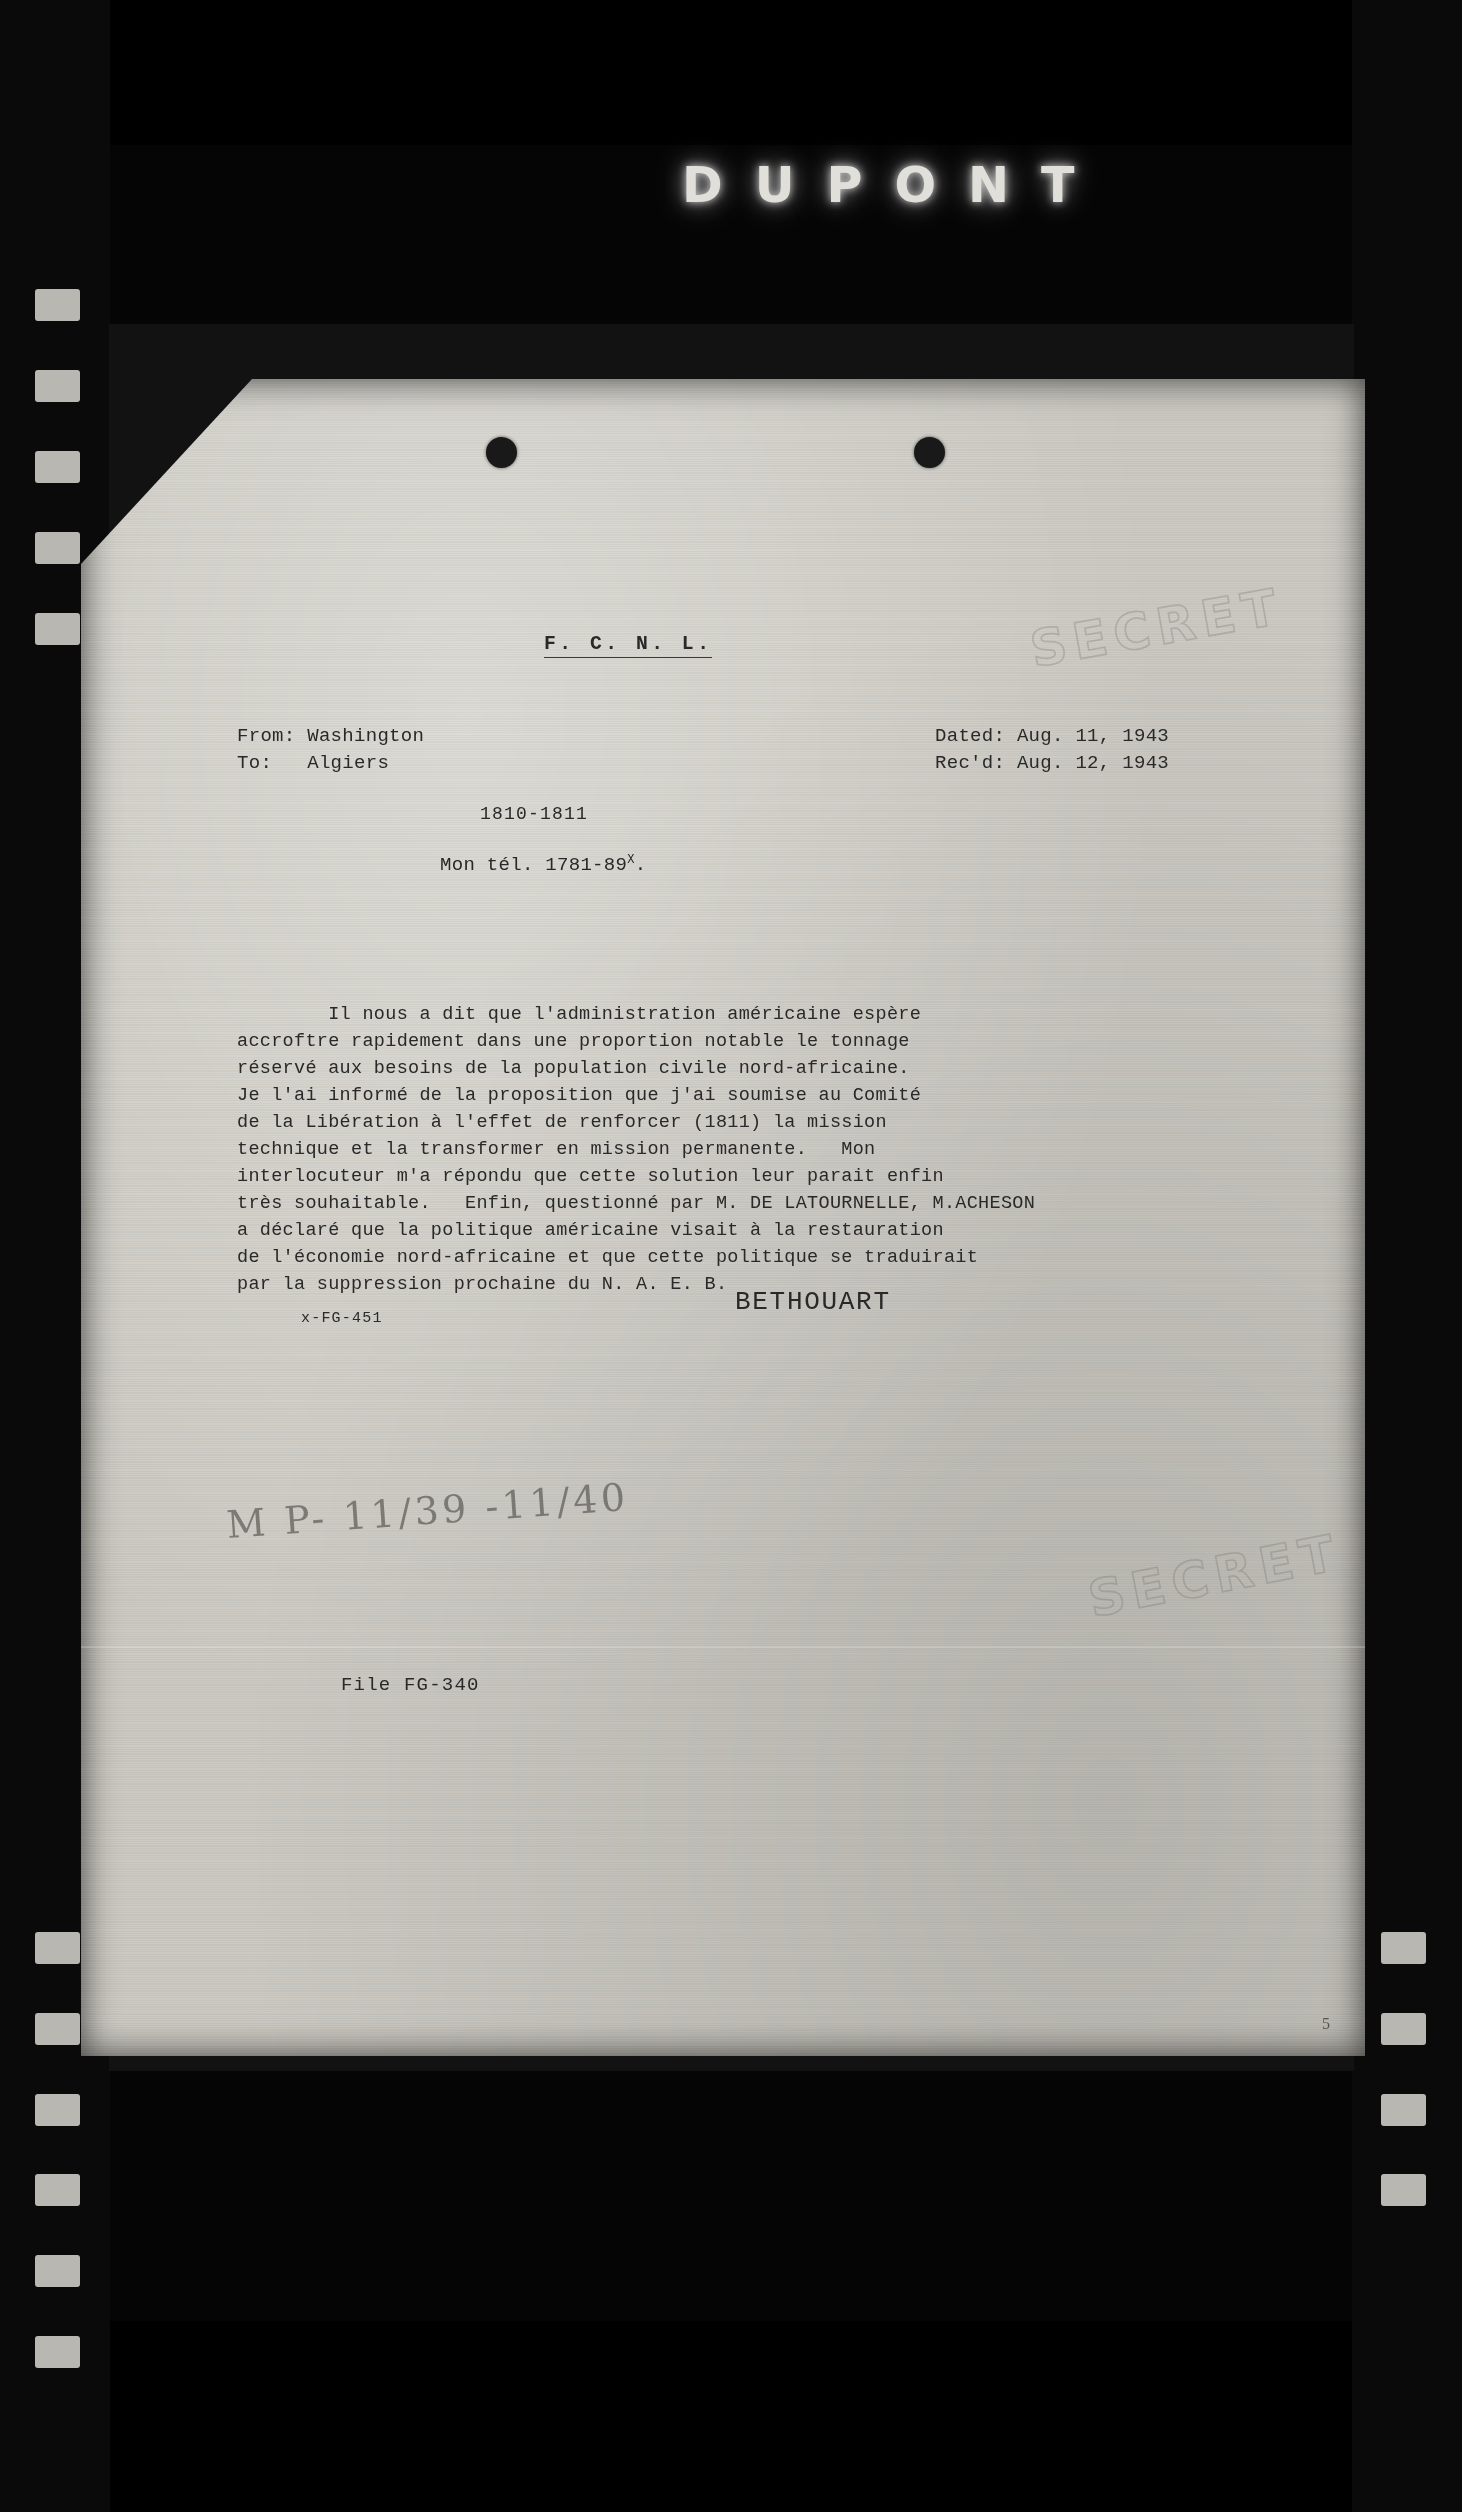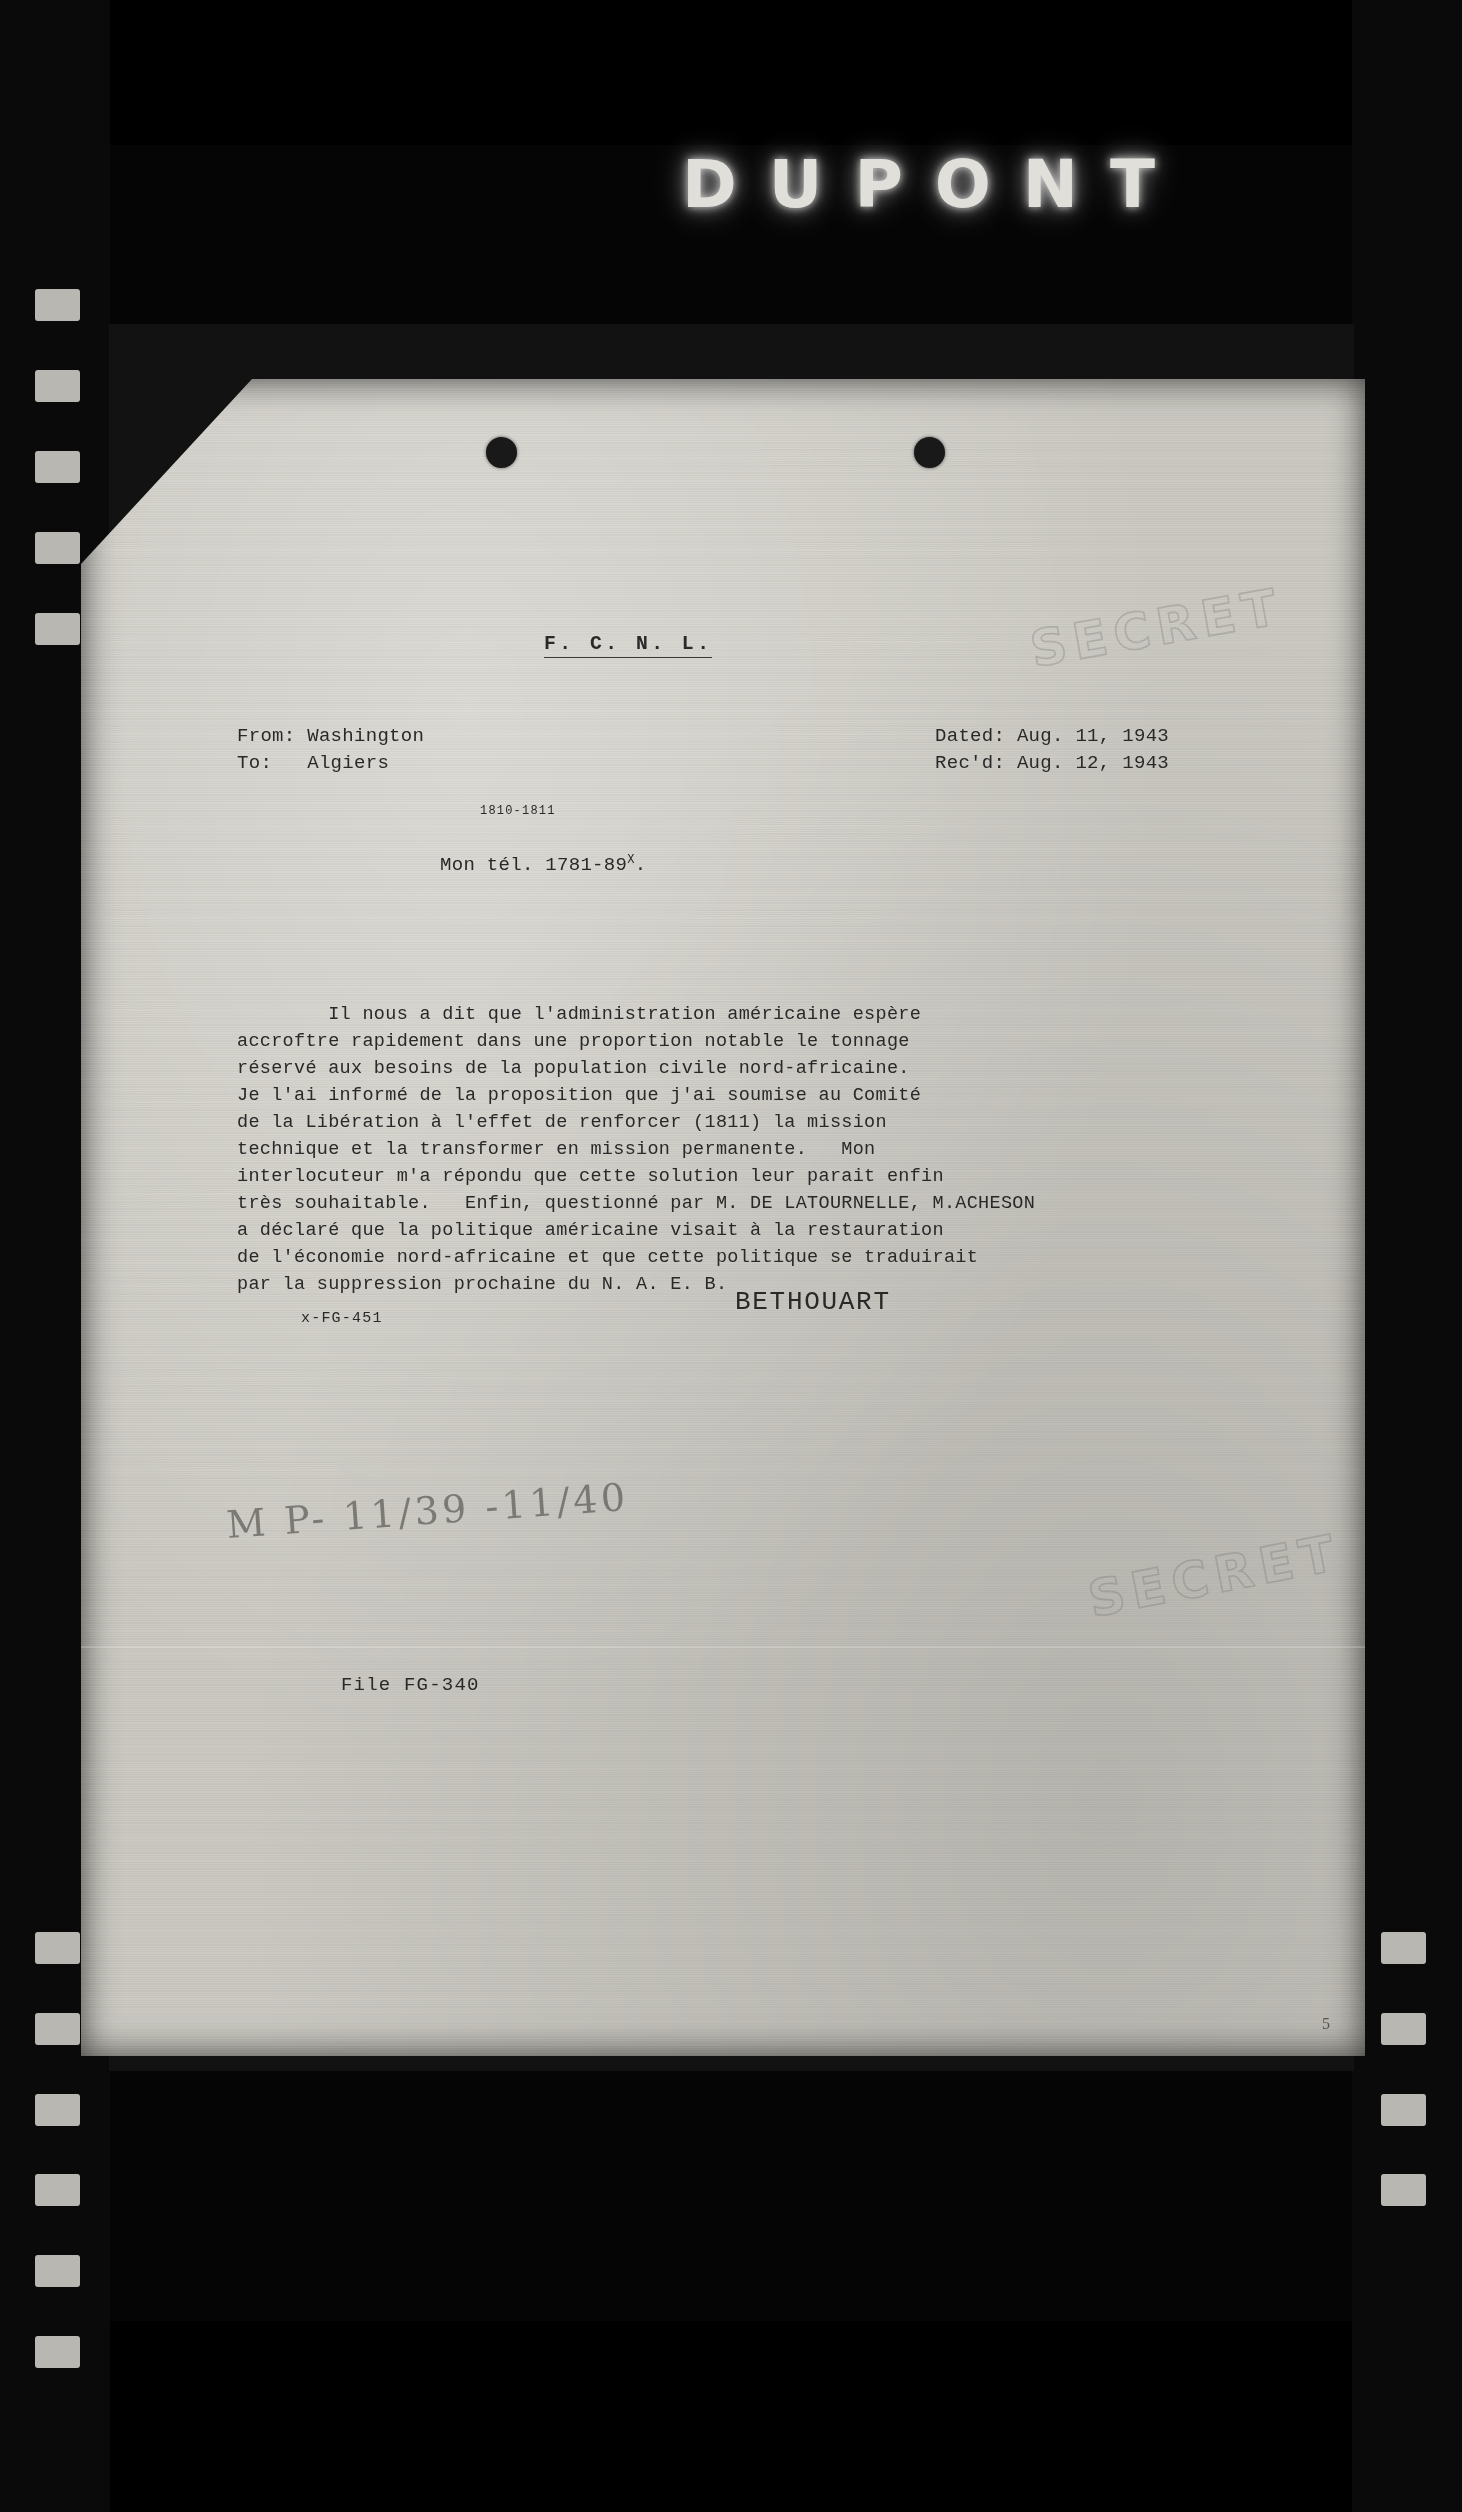--- a/index.html
+++ b/index.html
@@ -49,25 +49,25 @@
   .film-band-bottom {
     position: absolute;
     left: 0; right: 0; bottom: 0;
     height: 191px;
     background: #000;
   }
 
   
   .dupont {
     position: absolute;
-    top: 146px;
+    top: 157px;
     left: 682px;
     font-family: "DejaVu Sans", sans-serif;
     font-weight: bold;
-    font-size: 66px;
+    font-size: 49px;
     letter-spacing: 32px;
     color: #f4f2ec;
     text-shadow:
       0 0 8px rgba(255,255,255,.85),
       0 0 21px rgba(255,255,255,.55),
       0 0 40px rgba(200,200,200,.35);
     opacity: .92;
     white-space: nowrap;
   }
 
@@ -144,21 +144,21 @@
     left: 810px;
     top: 344px;
     font-size: 19px;
     line-height: 27px;
     margin-left: 44px;
   }
 
   .serial {
     left: 399px;
     top: 425px;
-    font-size: 12px;
+    font-size: 18px;
     letter-spacing: 1.2px;
   }
   .montel {
     left: 359px;
     top: 474px;
     font-size: 19px;
   }
   .montel sup { font-size: 12px; }
 
   .para1 {

